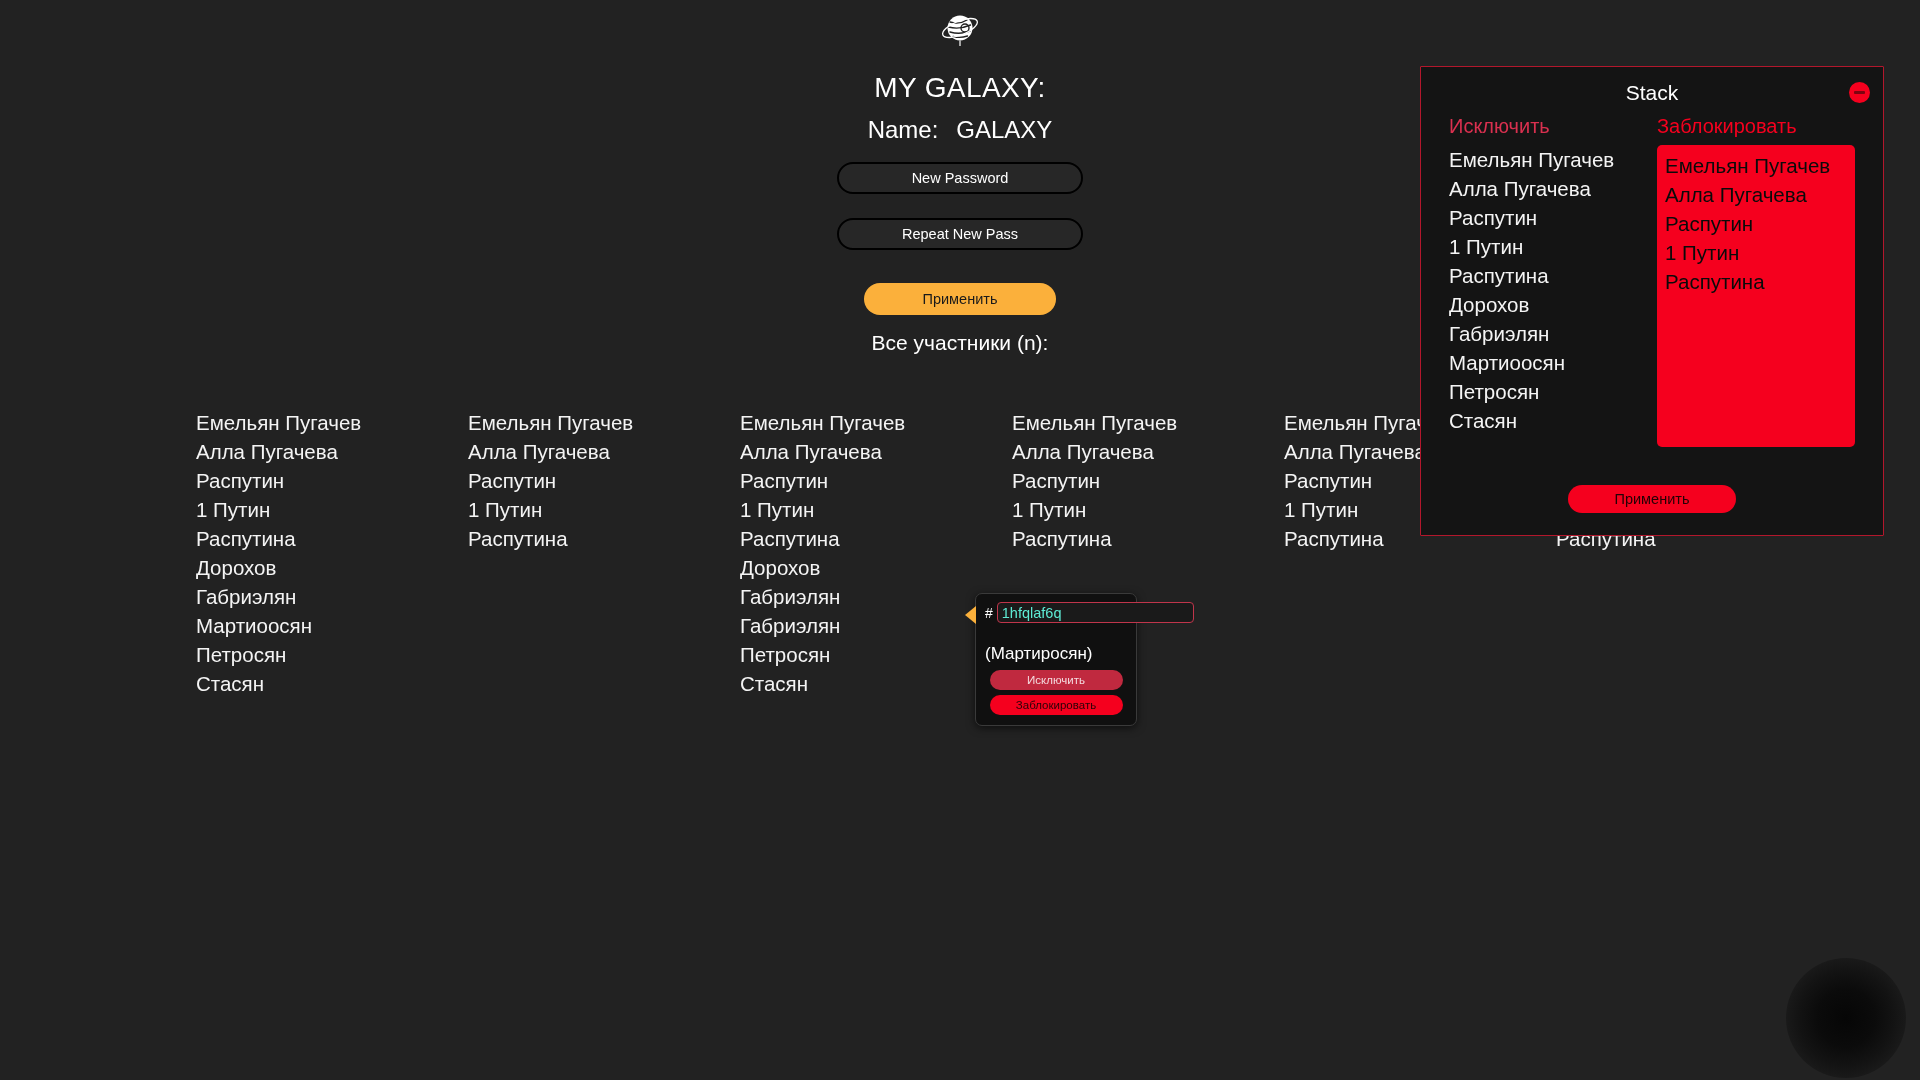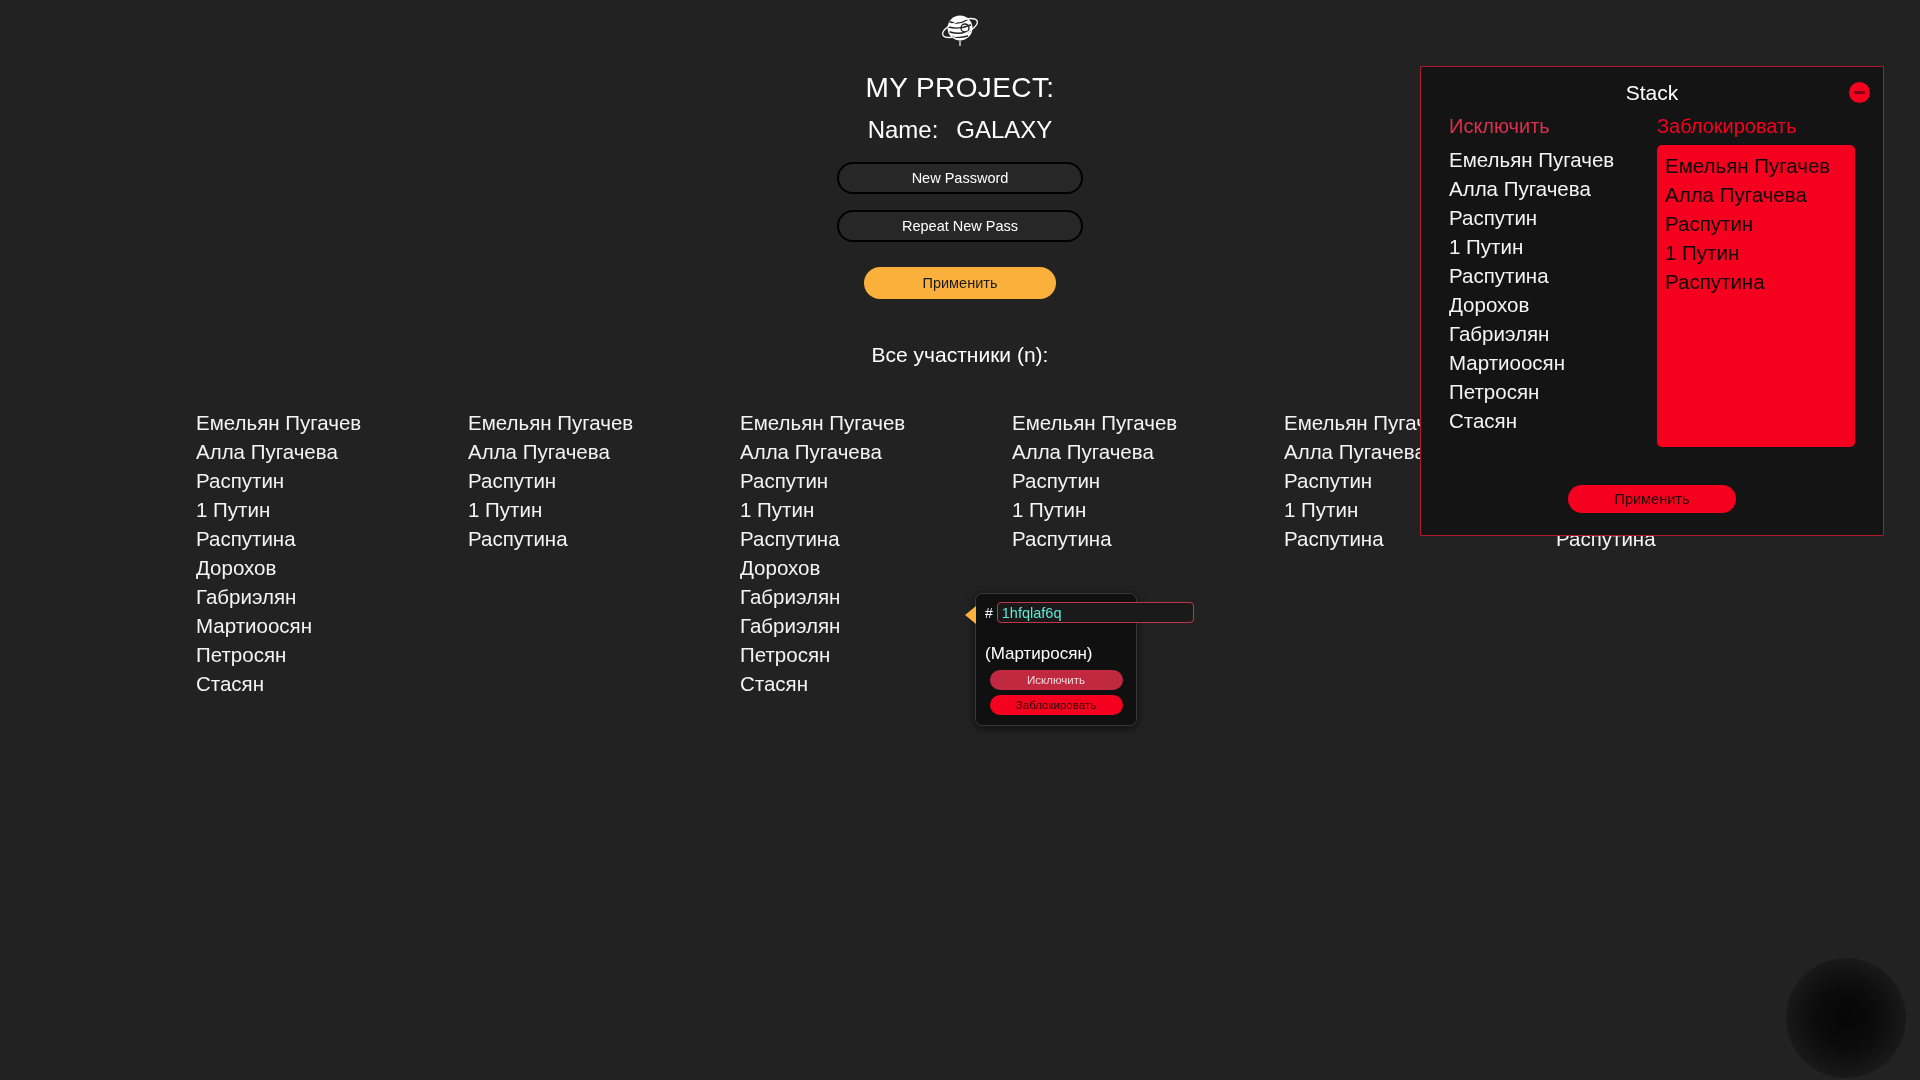--- a/index.html
+++ b/index.html
@@ -71,39 +71,39 @@
     width: 246px;
     height: 32px;
     border-radius: 16px;
     border: 2px solid #000000;
     background: #272727;
     color: #f97316;
     text-align: center;
     font-size: 14.5px;
     font-family: "Liberation Sans", sans-serif;
     outline: none;
-    margin-bottom: 16px;
+    margin-bottom: 24px;
   }
   .pass-input::placeholder { color: #ffffff; opacity: 1; }
 
   #apply-main {
     width: 192px;
     height: 32px;
     margin-top: 9px;
     border: none;
     border-radius: 16px;
     background: #fbb03b;
     color: #1a1a1a;
     font-size: 14.5px;
     font-family: "Liberation Sans", sans-serif;
     cursor: pointer;
   }
 
   #members-heading {
-    margin-top: 44px;
+    margin-top: 16px;
     font-size: 21px;
     color: #ffffff;
   }
 
   
   #columns {
     position: absolute;
     top: 408px;
     left: 196px;
     display: flex;
@@ -277,21 +277,21 @@
         <path d="M16 30.5 Q23 32.5 30.5 30"></path>
       </g>
       <circle cx="28" cy="22" r="4" fill="none" stroke="#222222" stroke-width="1.4"></circle>
       <ellipse cx="23" cy="22" rx="18.5" ry="7" fill="none" stroke="#ffffff" stroke-width="1.3" transform="rotate(-22 23 22)"></ellipse>
       <path d="M23 34.5 L23 40" stroke="#ffffff" stroke-width="1.2"></path>
     </svg>
   </span>
 </div>
 
 <div class="center-col">
-  <div id="page-title">MY PROJECT:</div>
+  <div id="page-title">MY GALAXY:</div>
 
   <div id="name-row">
     <span>Name:</span>
     <span>GALAXY</span>
   </div>
 
   <input class="pass-input" id="new-password-input" type="password" placeholder="New Password" style="">
   <input class="pass-input" id="repeat-password-input" type="password" placeholder="Repeat New Pass" style="">
 
   <button id="apply-main">Применить</button>

